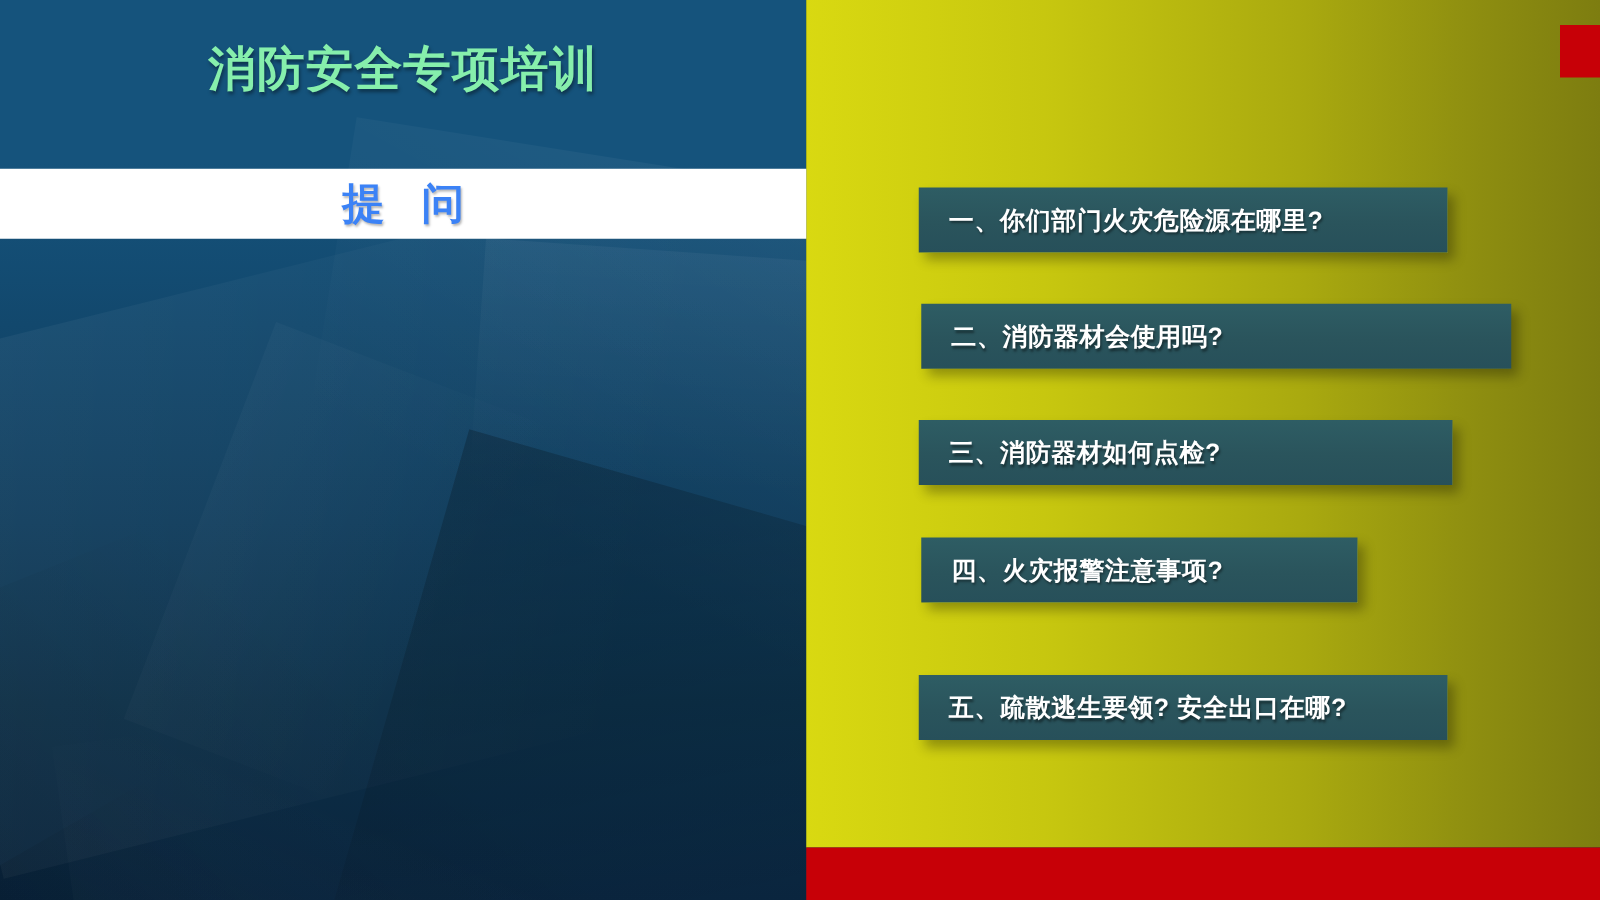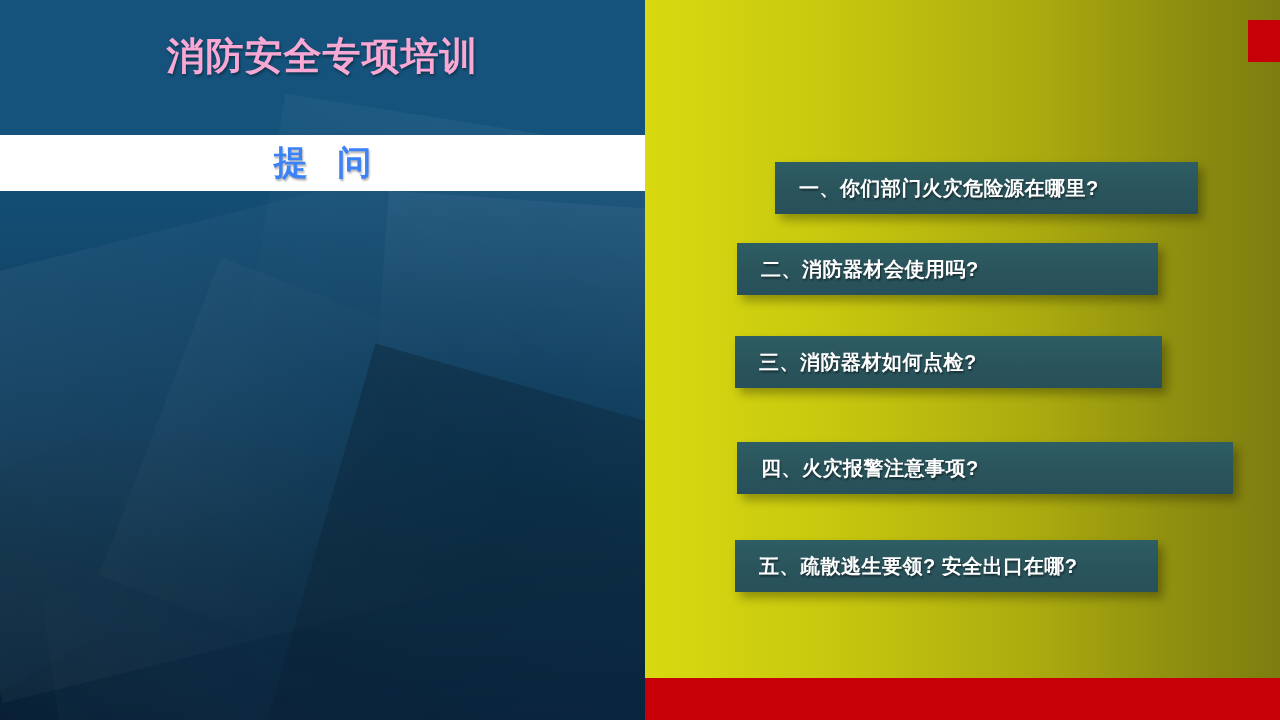--- a/index.html
+++ b/index.html
@@ -89,21 +89,21 @@
     background: linear-gradient(100deg, rgba(255,255,255,0.028), rgba(255,255,255,0) 70%);
     transform: rotate(21deg);
   }
 
   #slide-title {
     position: absolute;
     left: 0;
     top: 36px;
     width: 645px;
     text-align: center;
-    color: #f9a8d4;
+    color: #86efac;
     font-size: 38px;
     font-weight: bold;
     letter-spacing: 1px;
     line-height: 1.1;
     text-shadow: 1px 2px 3px rgba(0,0,0,0.40);
     z-index: 5;
   }
 
   #banner {
     position: absolute;
@@ -170,24 +170,24 @@
     color: #ffffff;
     font-size: 20px;
     font-weight: bold;
     letter-spacing: 0.5px;
     padding-left: 24px;
     white-space: nowrap;
     text-shadow: 1px 2px 2px rgba(0,0,0,0.45);
   }
 
   
-  #qbox-0 { left: 735px; top: 162px; width: 423px; margin-left: 40px; }
-  #qbox-1 { left: 737px; top: 243px; width: 421px; text-align: right; }
+  #qbox-0 { left: 735px; top: 150px; width: 423px; }
+  #qbox-1 { left: 737px; top: 243px; width: 472px; text-align: right; }
   #qbox-2 { left: 735px; top: 336px; width: 427px; }
-  #qbox-3 { left: 737px; top: 430px; width: 496px; margin-top: 12px; }
+  #qbox-3 { left: 737px; top: 430px; width: 349px; }
   #qbox-4 { left: 735px; top: 540px; width: 423px; }
 </style>
 </head>
 <body>
 
 <div id="slide">
 
   <div id="left-panel">
     <div class="poly p1"></div>
     <div class="poly p2"></div>

